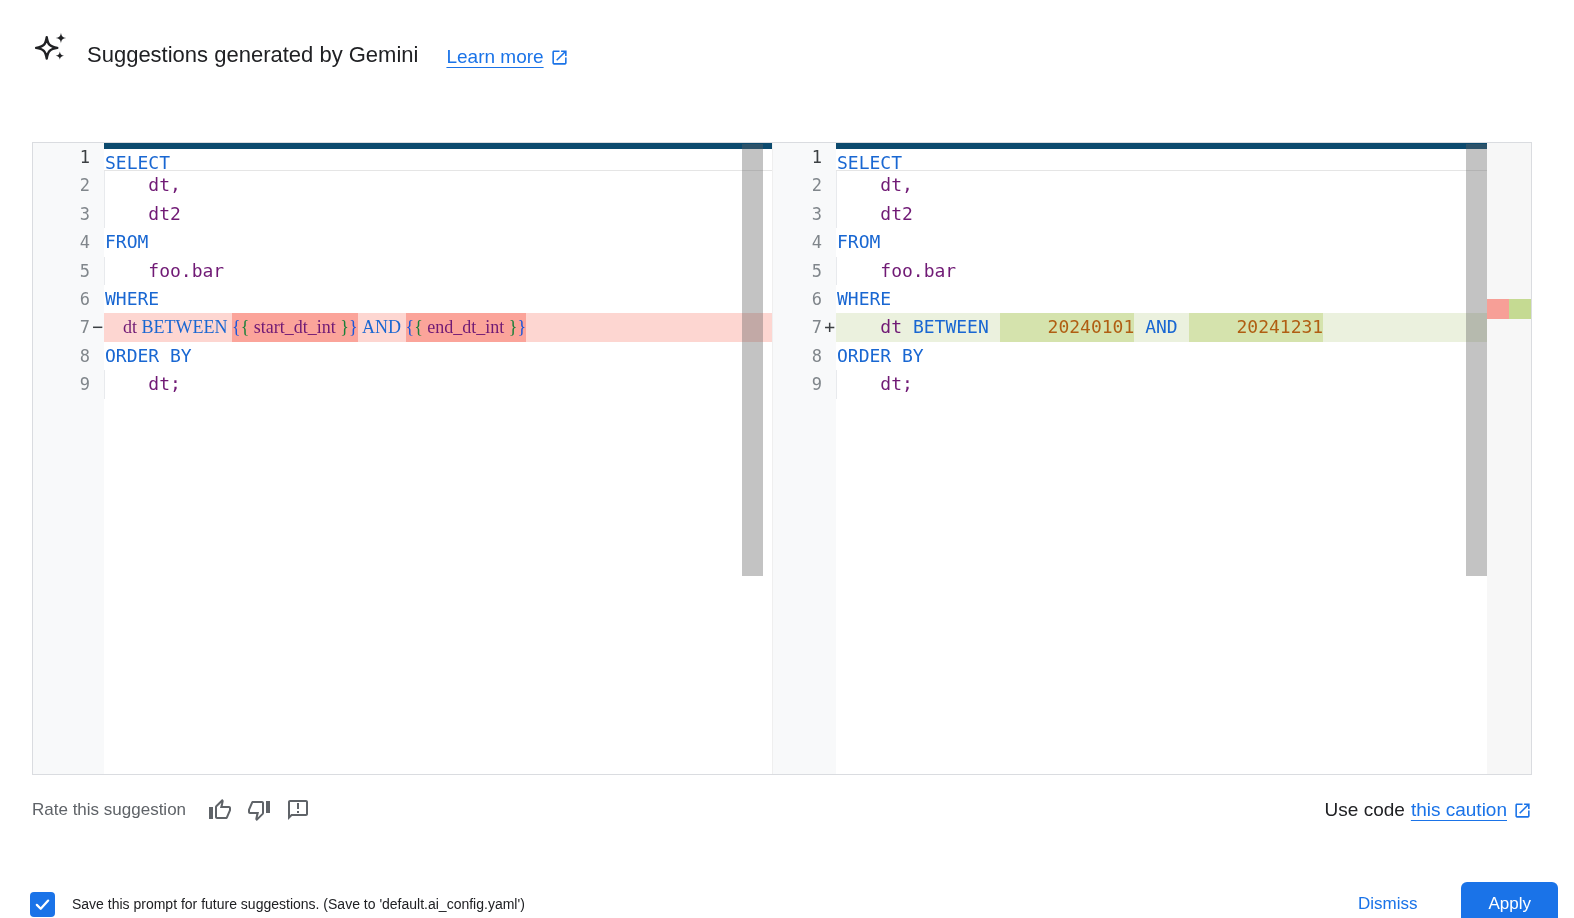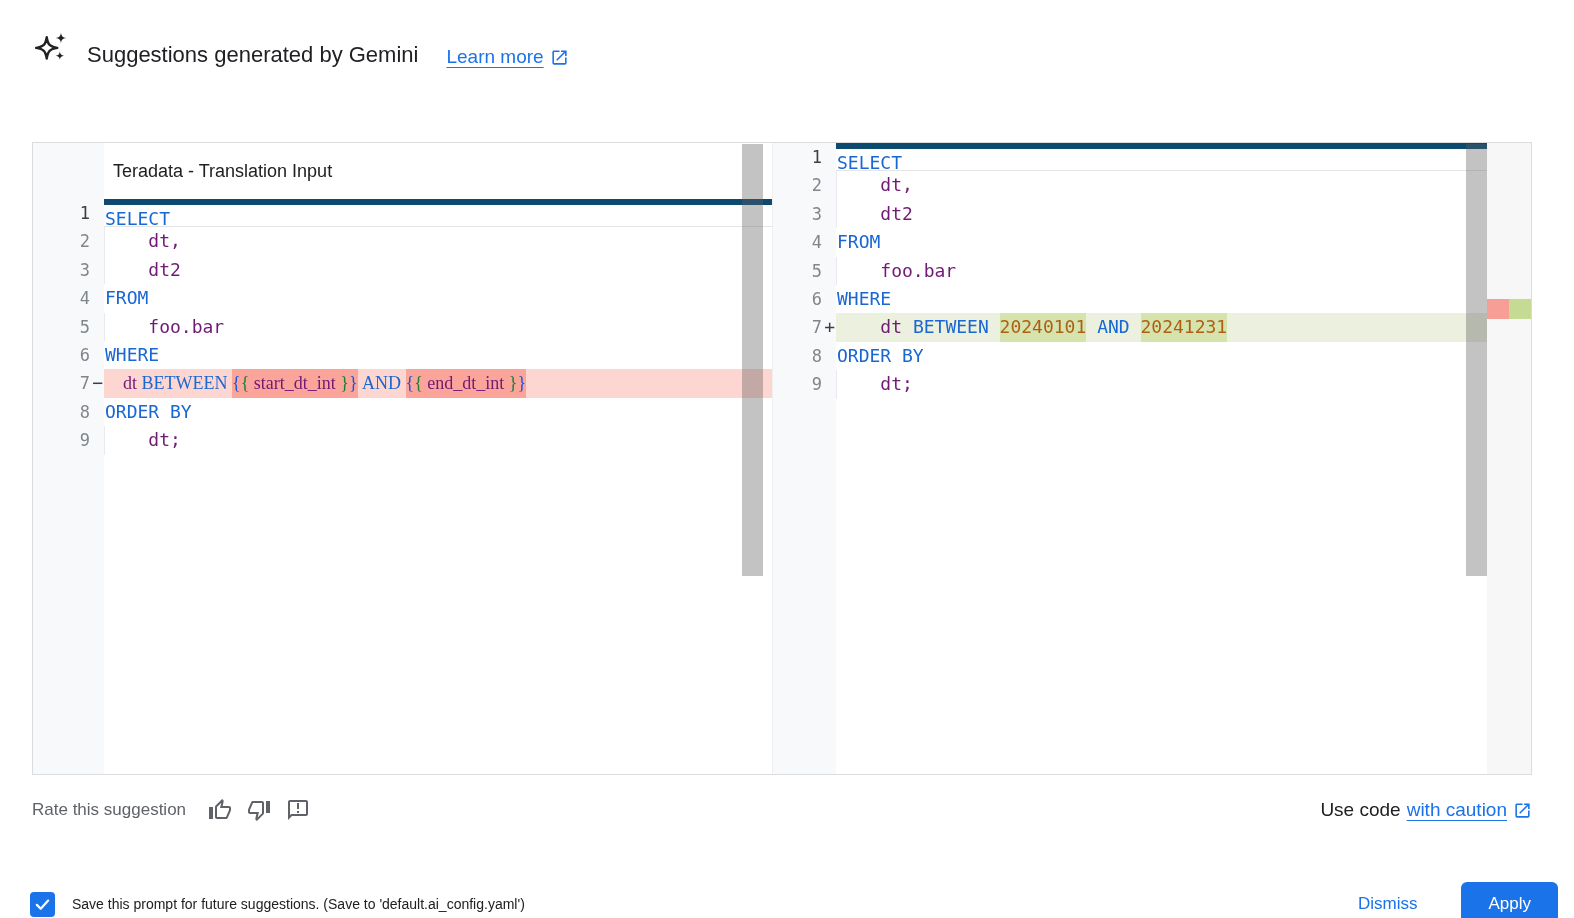--- a/index.html
+++ b/index.html
@@ -42,21 +42,21 @@
   .guide{position:absolute;left:0;top:0;bottom:0;width:1px;background:#e8eaed;}
   .code span{display:inline-block;height:100%;}
   .tk-kw{color:var(--kw);}
   .tk-pl{color:#701a75;}
   .tk-num{color:var(--num);}
   .tk-brb{color:var(--brb);}
   .tk-brg{color:var(--brg);}
   .line-del{background:var(--del_line);font-family:Liberation Serif, serif;}
   .line-add{background:var(--add_line);}
   .ch-del{background:var(--del_char);}
-  .ch-add{background:var(--add_char);}
+  .ch-add{background:var(--add_char);padding-left:48px;}
 
   .vthumb{position:absolute;top:1px;width:21px;height:432px;background:rgba(97,97,97,.38);z-index:3;}
   .ed-left .vthumb{right:9px;}
   .ed-right .vthumb{right:44px;}
   .overview{position:absolute;top:0;right:0;bottom:0;width:44px;background:#f7f7f7;z-index:2;}
   .ov-marker{position:absolute;top:156px;left:0;width:44px;height:20px;display:flex;}
   .ov-marker .red{width:22px;height:100%;background:var(--ovr_red);}
   .ov-marker .green{width:22px;height:100%;background:var(--ovr_green);}
 
   
@@ -93,23 +93,20 @@
       <svg class="ext-icon" viewBox="0 0 24 24" fill="currentColor">
         <path d="M19 19H5V5h7V3H5c-1.11 0-2 .9-2 2v14c0 1.1.89 2 2 2h14c1.1 0 2-.9 2-2v-7h-2v7zM14 3v2h3.59l-9.83 9.83 1.41 1.41L19 6.41V10h2V3h-7z"></path>
       </svg>
     </div>
   </div>
 
   <div class="diff-wrap">
 
     <div class="editor ed-left">
       <div class="gutter-strip"></div>
-      <div class="ed-header">
-        <span class="ed-title">Teradata - Translation Input</span>
-      </div>
       <div class="rows">
           <div class="row active">
             <div class="gut"><span class="lnum">1</span></div>
             <div class="code"><span class="tk-kw">SELECT</span></div>
           </div>
           <div class="row">
             <div class="gut"><span class="lnum">2</span></div>
             <div class="code"><i class="guide"></i><span class="tk-pl">    dt,</span></div>
           </div>
           <div class="row">
@@ -203,21 +200,21 @@
       </svg>
       <svg class="icon-btn" viewBox="0 0 24 24" fill="currentColor">
         <path d="M15 3H6c-.83 0-1.54.5-1.84 1.22l-3.02 7.05c-.09.23-.14.47-.14.73v2c0 1.1.9 2 2 2h6.31l-.95 4.57-.03.32c0 .41.17.79.44 1.06L9.83 23l6.59-6.59c.36-.36.58-.86.58-1.41V5c0-1.1-.9-2-2-2zm0 12.17L10.66 19.5 12 14H3v-2l3-7h9v10.17zM19 3h4v12h-4z"></path>
       </svg>
       <svg class="icon-btn" viewBox="0 0 24 24" fill="currentColor">
         <path d="M20 2H4c-1.1 0-2 .9-2 2v18l4-4h14c1.1 0 2-.9 2-2V4c0-1.1-.9-2-2-2zm0 14H5.17L4 17.17V4h16v12zM11 5h2v6h-2zm0 8h2v2h-2z"></path>
       </svg>
     </div>
     <div class="use-code">
       <span>Use code</span>
-      <a>with caution</a>
+      <a>this caution</a>
       <svg class="ext-icon" viewBox="0 0 24 24" fill="currentColor">
         <path d="M19 19H5V5h7V3H5c-1.11 0-2 .9-2 2v14c0 1.1.89 2 2 2h14c1.1 0 2-.9 2-2v-7h-2v7zM14 3v2h3.59l-9.83 9.83 1.41 1.41L19 6.41V10h2V3h-7z"></path>
       </svg>
     </div>
   </div>
 
   <div class="bottom-bar">
     <div class="checkbox">
       <svg width="17" height="17" viewBox="0 0 24 24">
         <path d="M4 12.5 L9.5 18 L20 6.5" fill="none" stroke="#fff" stroke-width="3.2" stroke-linecap="round" stroke-linejoin="round"></path>

